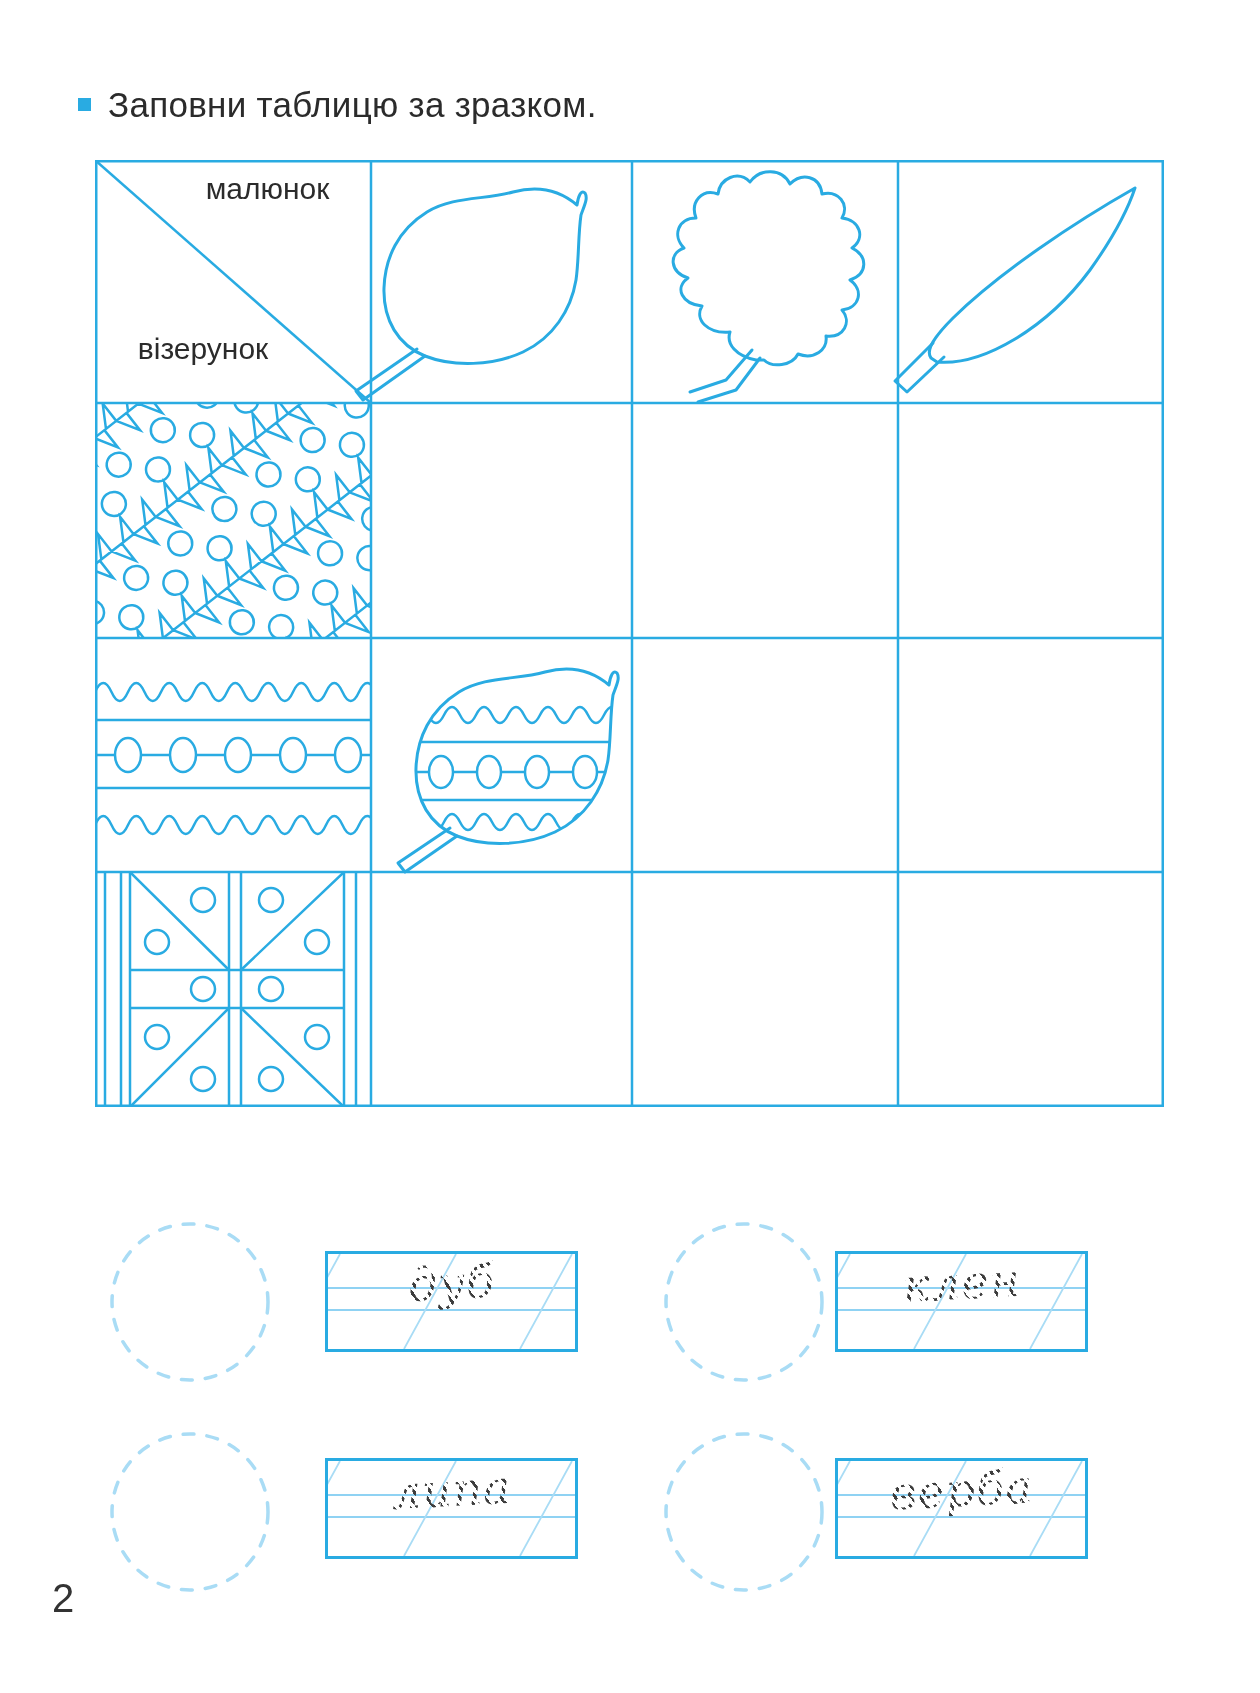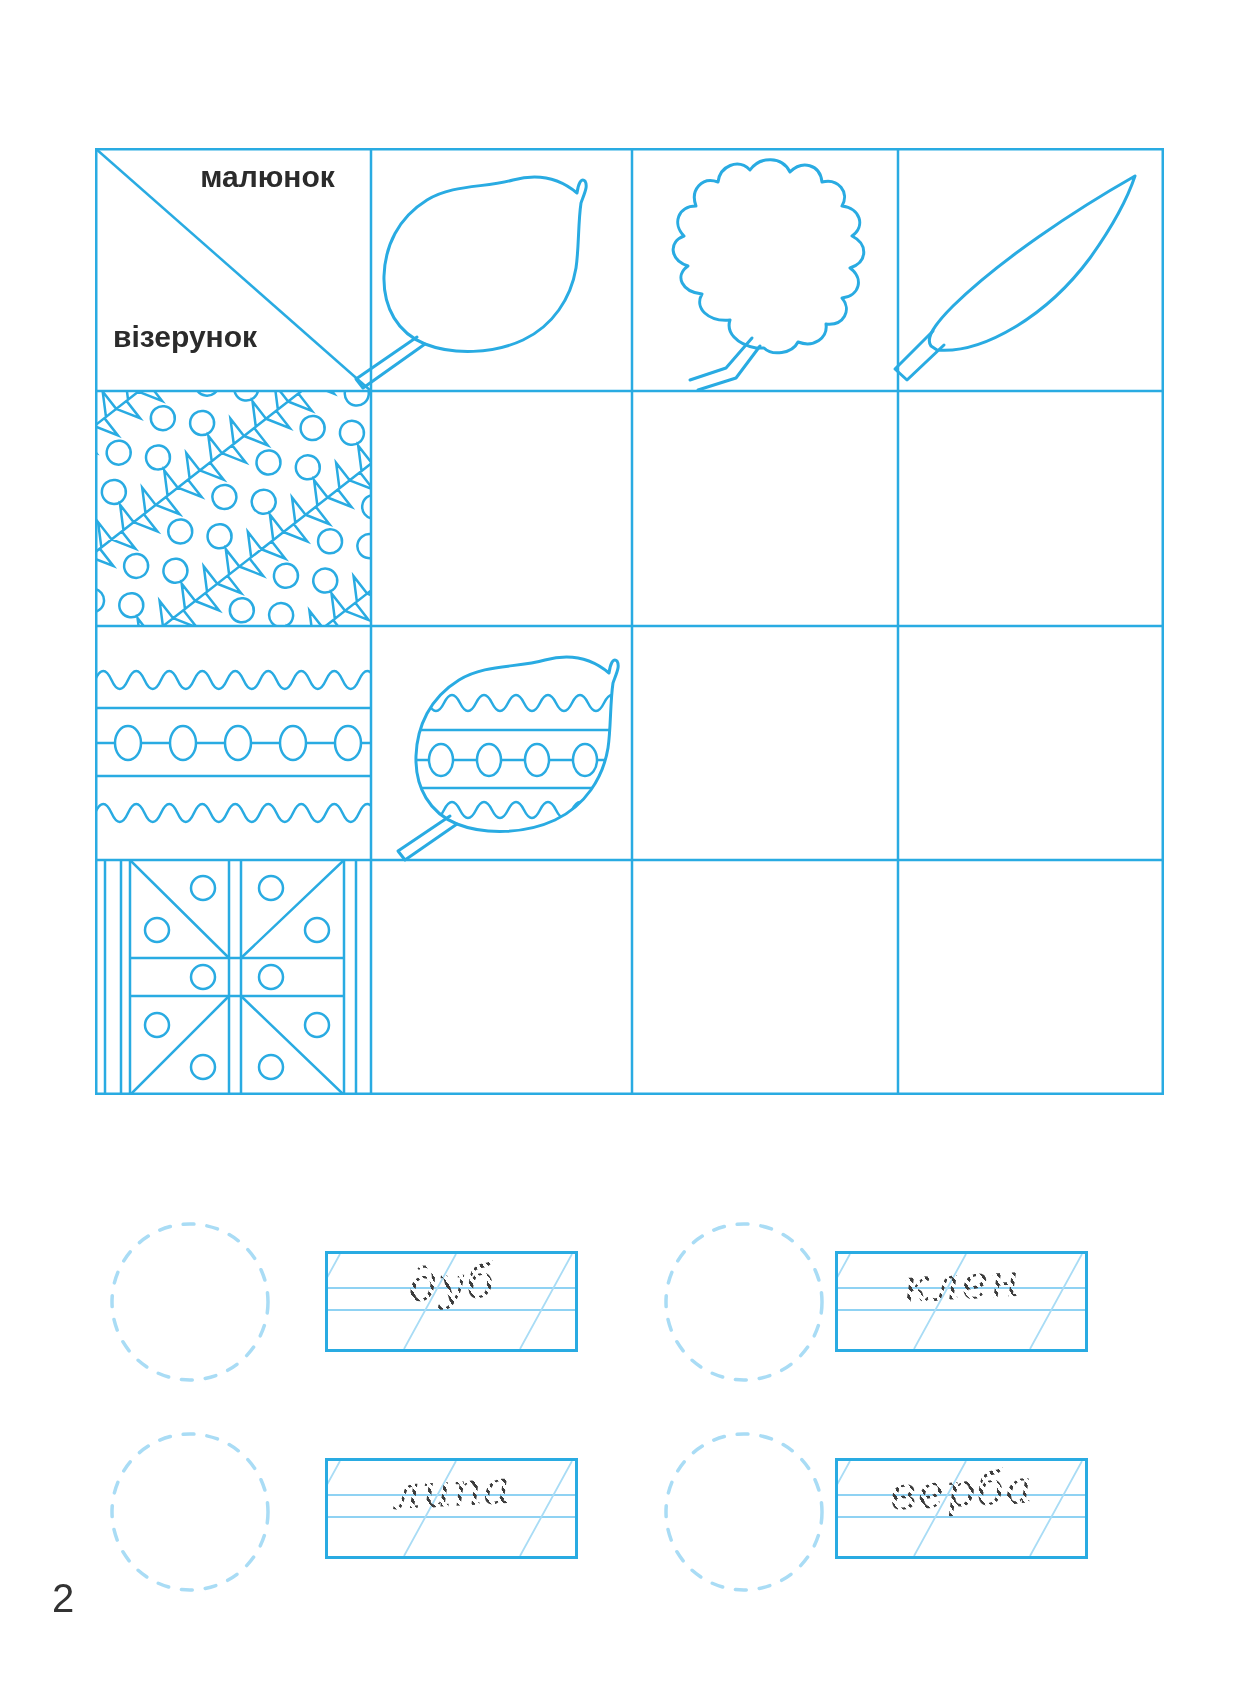--- a/index.html
+++ b/index.html
@@ -1,45 +1,49 @@
 <!DOCTYPE html>
 <html><head>
 <meta charset="utf-8">
 <style>
   html,body{margin:0;padding:0;background:#ffffff;}
   .page{position:relative;width:1260px;height:1693px;background:#ffffff;overflow:hidden;
         font-family:"Liberation Sans",sans-serif;}
   .task{position:absolute;display:flex;align-items:flex-start;color:#2b2b2b;
         font-size:35px;letter-spacing:.3px;}
   .bullet{width:13px;height:13px;background:#29abe2;margin:13px 17px 0 0;flex:none;}
-  .table-wrap{position:absolute;left:95px;top:148px;width:1069px;height:981px;font-weight:bold;}
+  .table-wrap{position:absolute;left:95px;top:160px;width:1069px;height:981px;}
   .table-svg{position:absolute;left:0;top:0;}
   .corner-label{position:absolute;color:#2b2b2b;font-size:30px;}
   .corner-label.top{left:70px;top:12px;width:205px;text-align:center;}
-  .corner-label.bottom{left:18px;top:172px;width:180px;text-align:left;}
+  .corner-label.bottom{left:18px;top:172px;width:180px;text-align:center;}
   .cell{position:absolute;}
   .glue-circle{position:absolute;width:170px;height:170px;}
   .trace-box{position:absolute;width:253px;height:101px;border:3px solid #29abe2;
              box-sizing:border-box;overflow:hidden;background:#fff;}
   .trace-box svg{position:absolute;left:0;top:0;}
   .trace-word{position:absolute;left:0;top:2px;width:100%;text-align:center;
               font-family:"DejaVu Serif",serif;font-style:italic;font-size:46px;
               color:#3d3d3d;letter-spacing:1px;transform:rotate(-3deg);}
   @supports ((-webkit-background-clip:text) or (background-clip:text)){
     .trace-word{color:transparent;
       background-image:repeating-linear-gradient(55deg,#3d3d3d 0 3px,rgba(255,255,255,0) 3px 6.5px);
       -webkit-background-clip:text;background-clip:text;}
   }
   .page-number{position:absolute;left:52px;top:1576px;font-size:40px;color:#333333;}
 </style>
 </head>
 <body>
 
 <div class="page">
 
+  <div class="task" style="left:78px;top:85px;">
+    <span class="bullet"></span>
+    <span>Заповни таблицю за зразком.</span>
+  </div>
 
   <div class="table-wrap">
     <svg class="table-svg" width="1069" height="947" viewBox="0 0 1069 947" fill="none" stroke="#29abe2" stroke-width="2.5">
       <defs>
         <clipPath id="clipA">
             <rect x="0" y="243" width="276" height="235"></rect>
           </clipPath>
         <clipPath id="clipB">
             <rect x="0" y="478" width="276" height="234"></rect>
           </clipPath>

